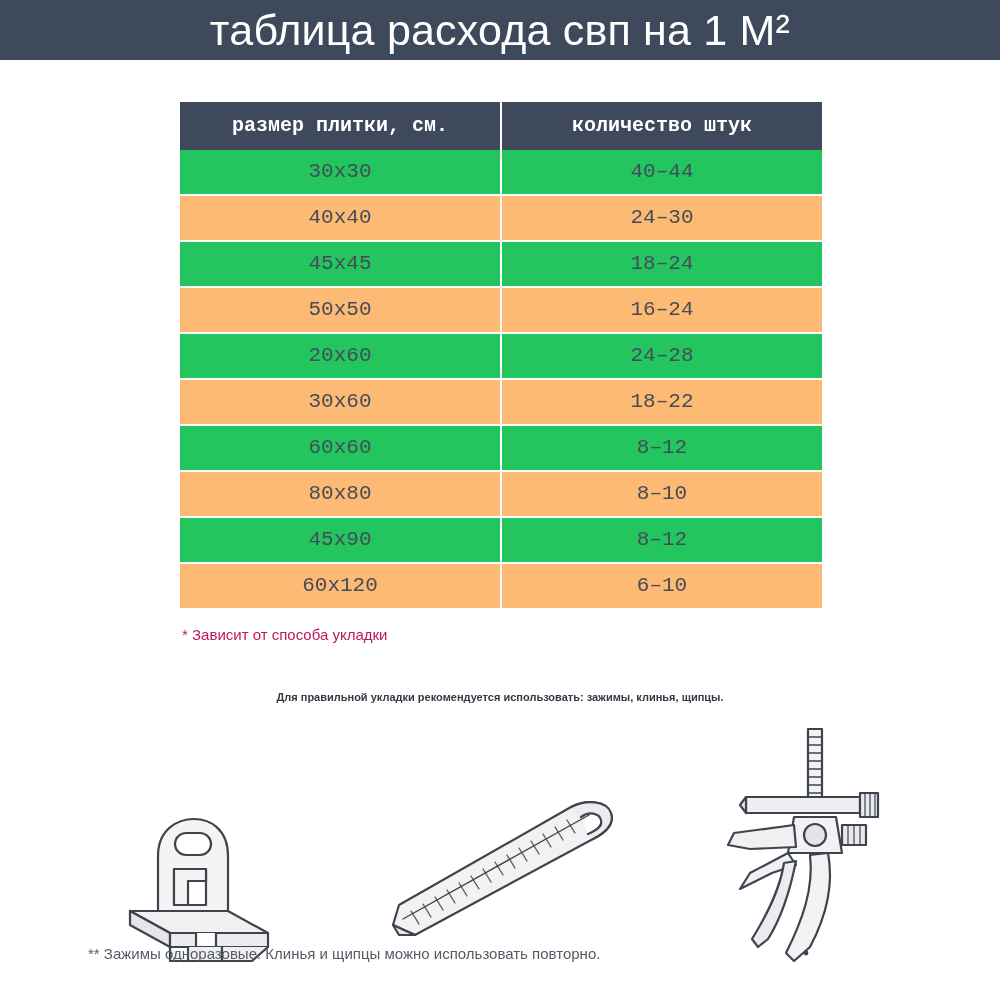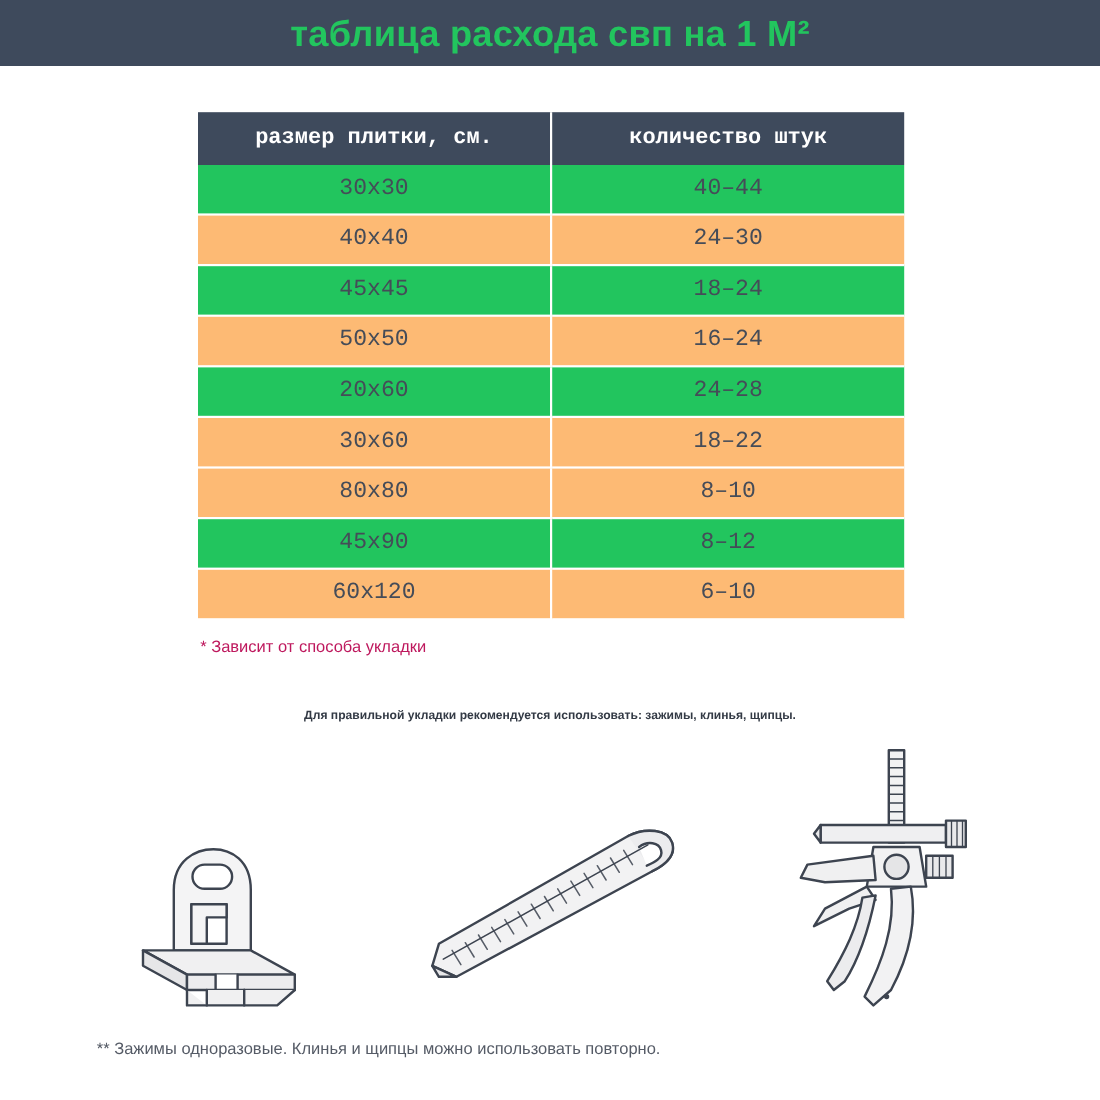--- a/index.html
+++ b/index.html
@@ -18,23 +18,23 @@
 
   
   .header {
     height: 60px;
     background: #3e4a5c;
     display: flex;
     align-items: center;
     justify-content: center;
   }
   .header-title {
-    color: #22c55e;
-    font-size: 33px;
-    font-weight: bold;
+    color: #ffffff;
+    font-size: 43px;
+    font-weight: normal;
     letter-spacing: 0.2px;
     line-height: 1;
   }
 
   
   .table-wrap {
     margin: 42px auto 0 auto;
     width: 640px;
   }
   table.consumption {
@@ -148,20 +148,24 @@
         <td>50х50</td>
         <td>16–24</td>
       </tr>
       <tr class="odd">
         <td>20х60</td>
         <td>24–28</td>
       </tr>
       <tr class="even">
         <td>30х60</td>
         <td>18–22</td>
+      </tr>
+      <tr class="odd">
+        <td>60х60</td>
+        <td>8–12</td>
       </tr>
       <tr class="even">
         <td>80х80</td>
         <td>8–10</td>
       </tr>
       <tr class="odd">
         <td>45х90</td>
         <td>8–12</td>
       </tr>
       <tr class="even">

